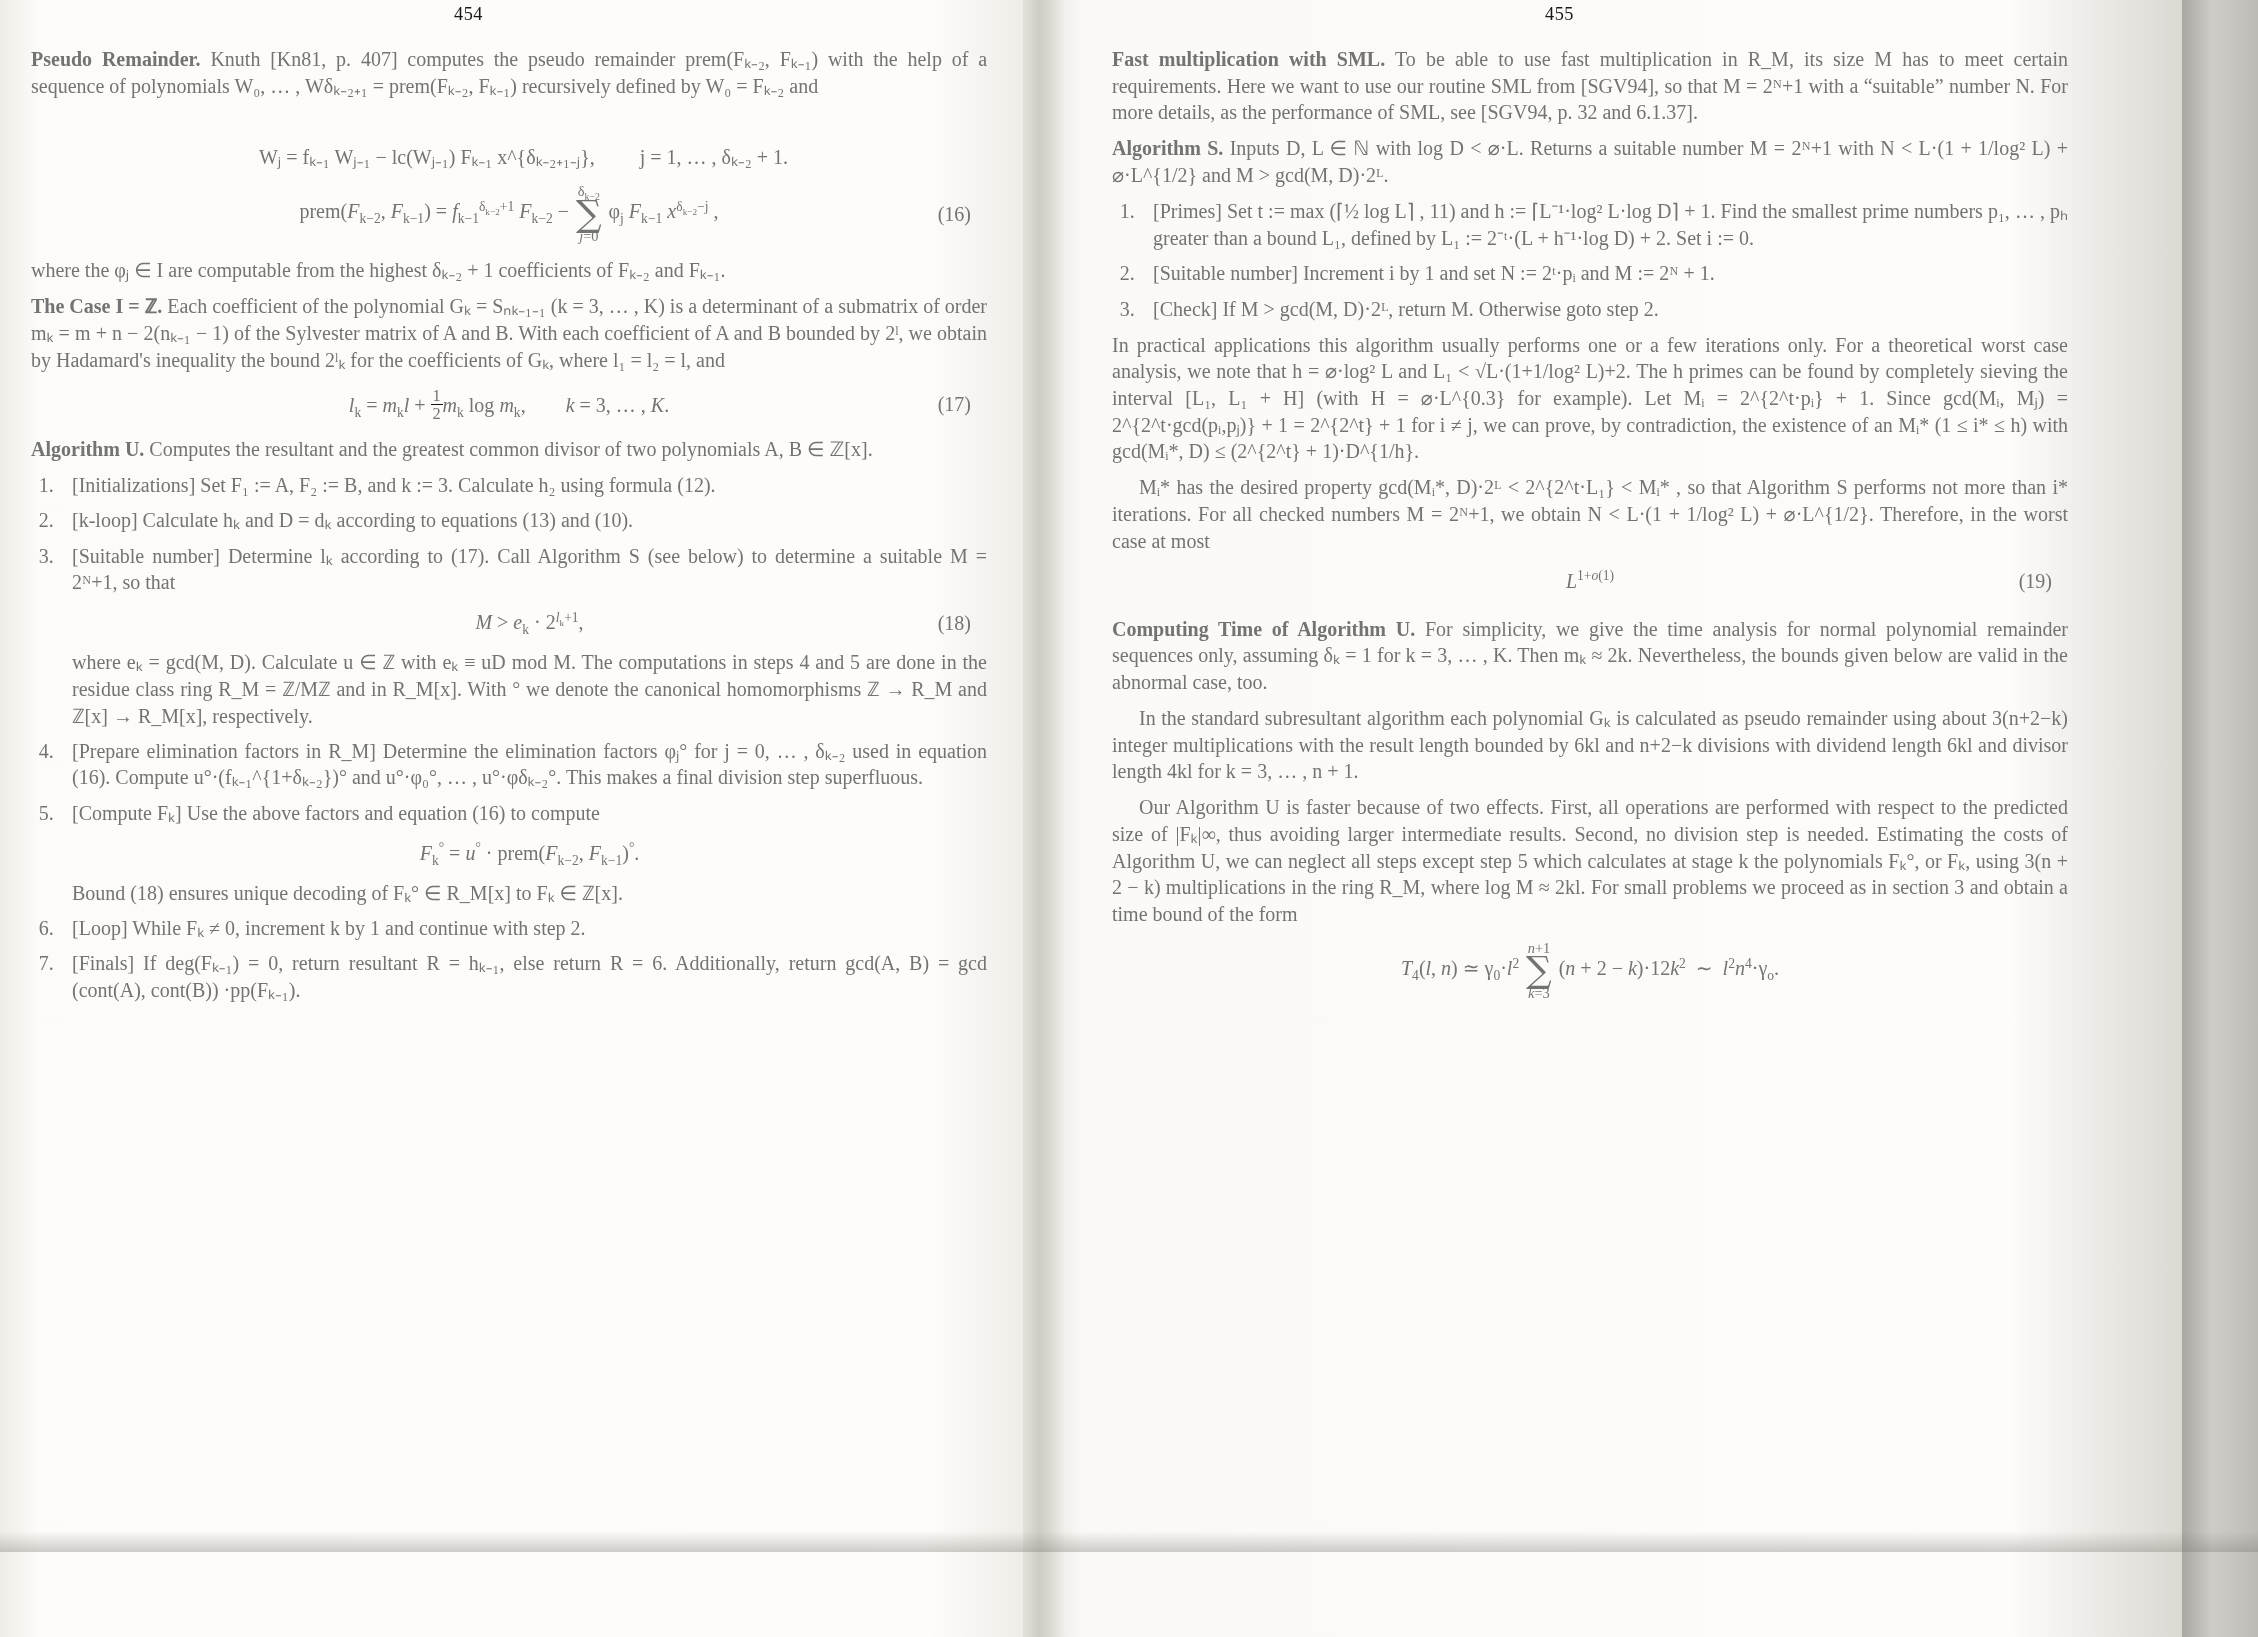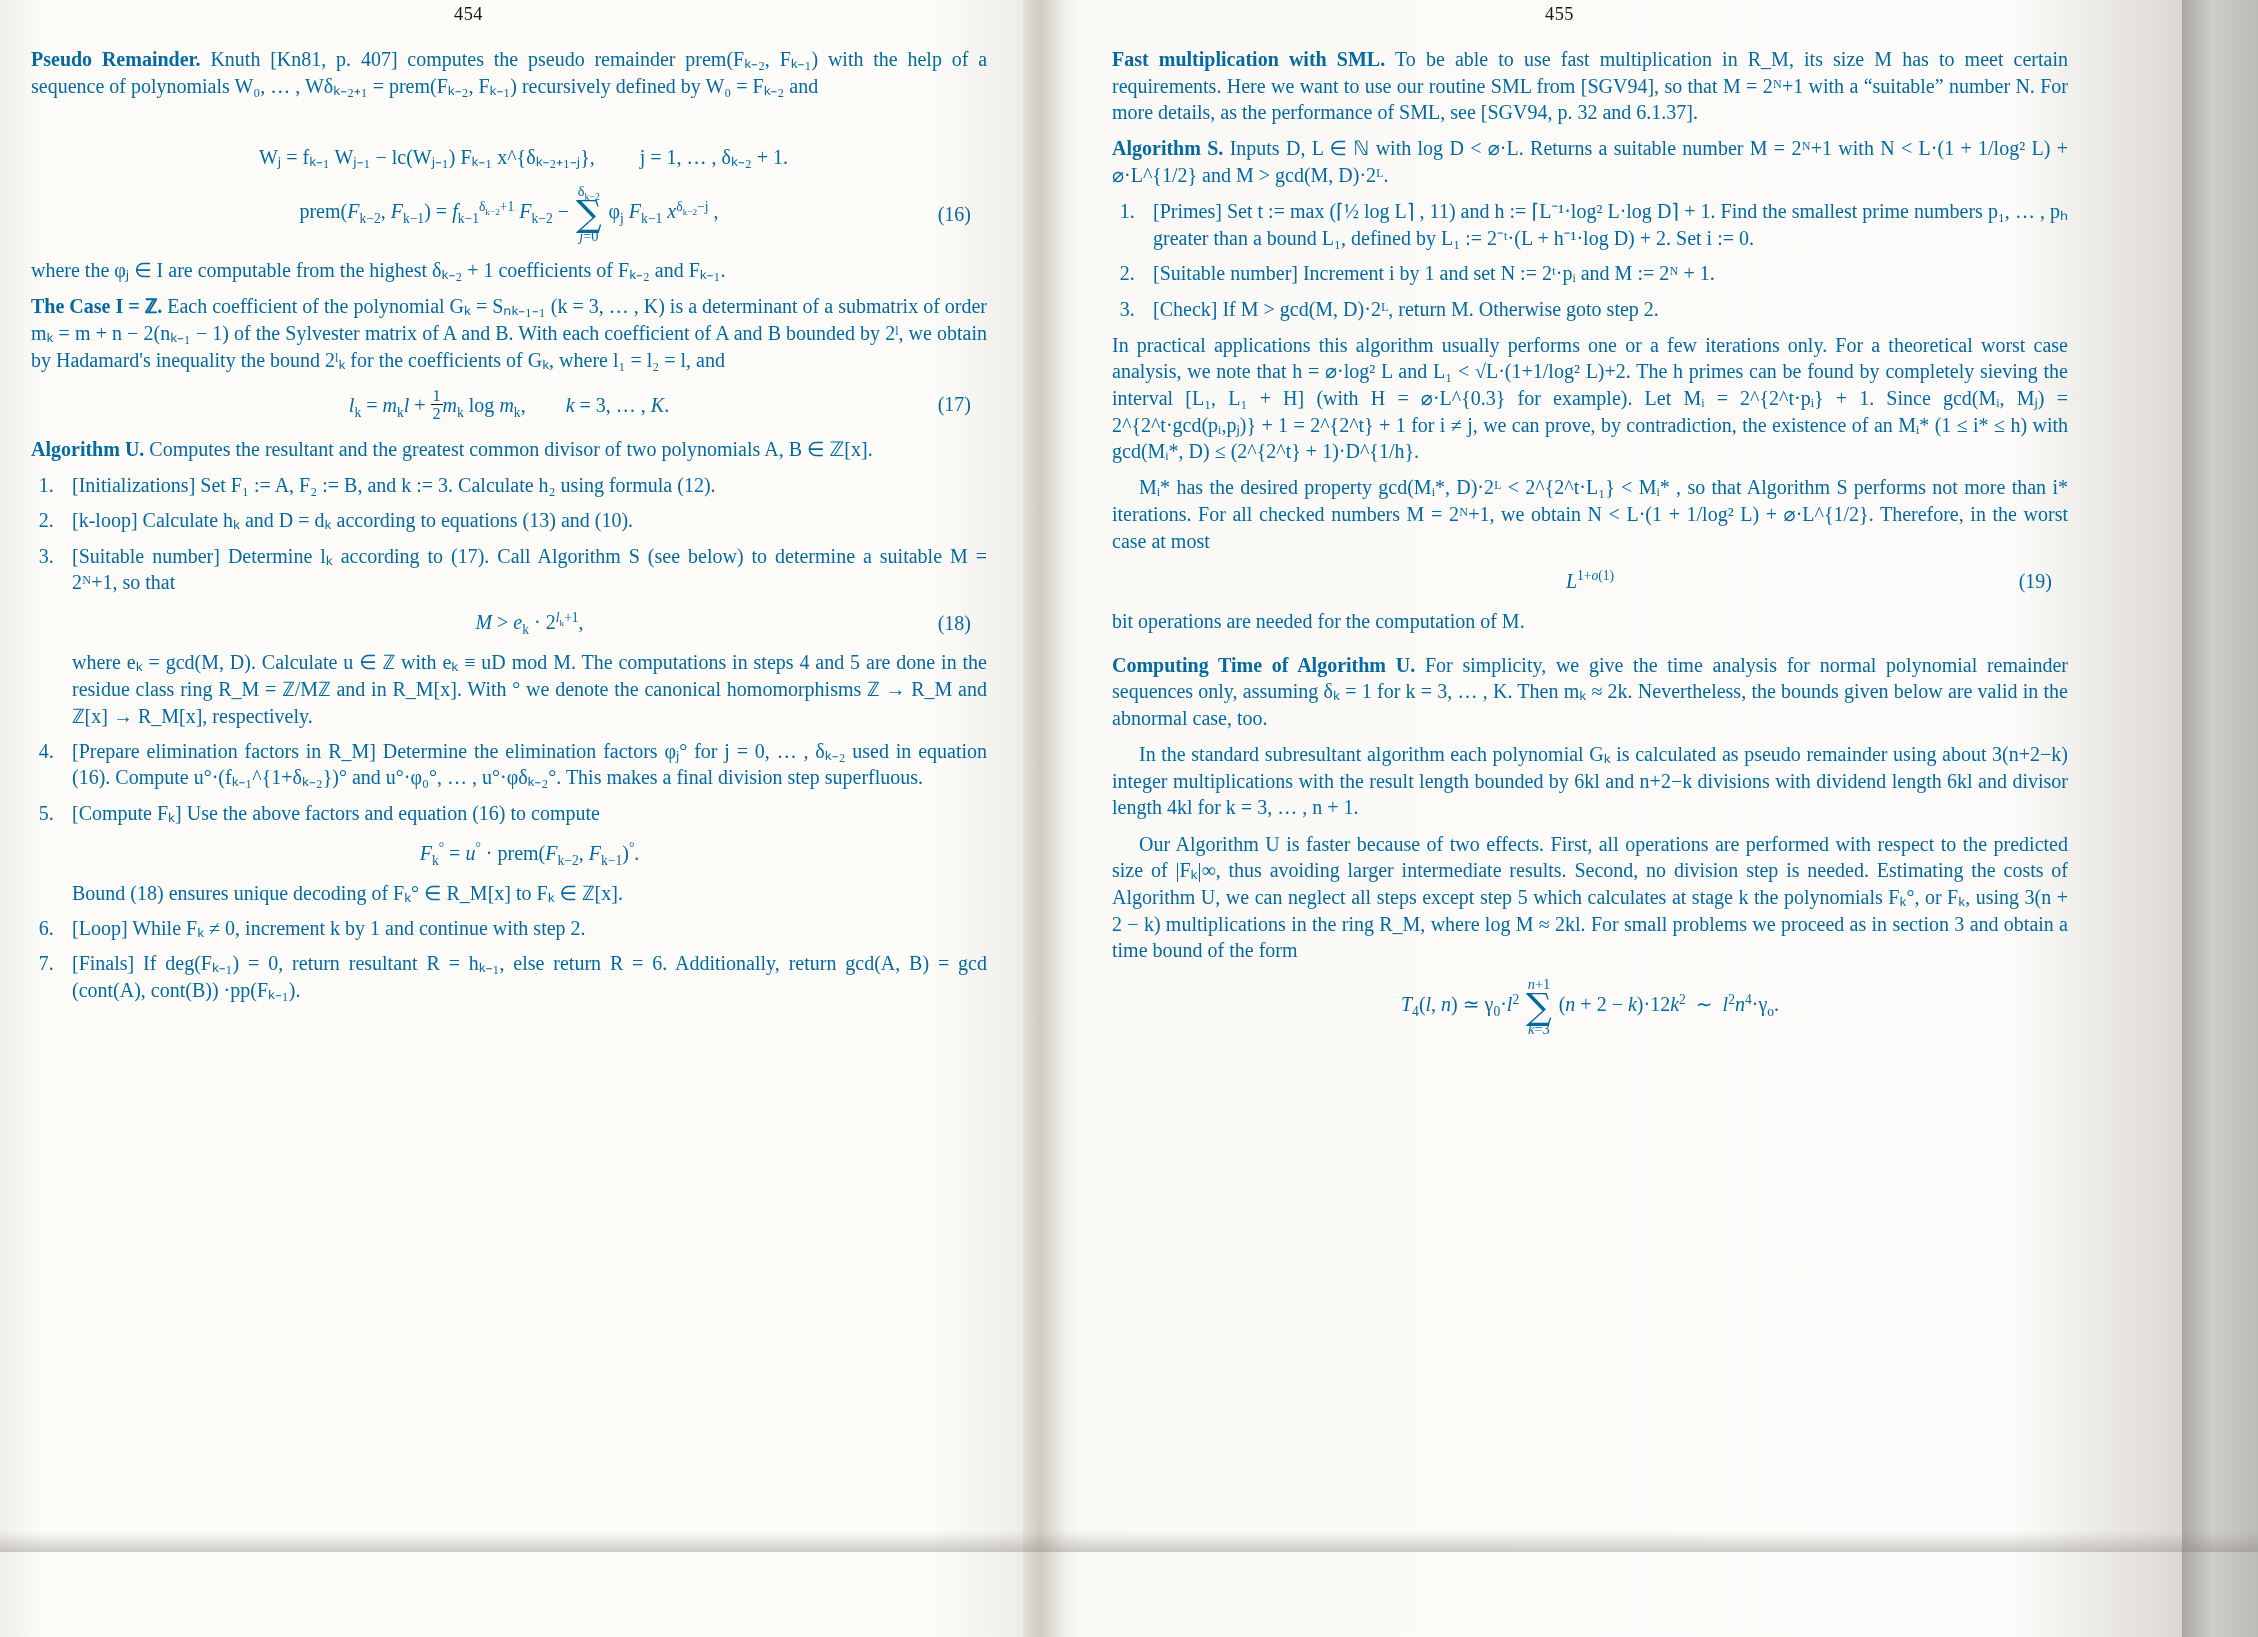--- a/index.html
+++ b/index.html
@@ -53,21 +53,21 @@
     background: linear-gradient(to right, #a9a7a2, #cfcdc8 40%, #bdbbb6);
   }
   .edge-shadow-bottom {
     position: absolute;
     left: 0; bottom: 0; width: 2258px; height: 21px;
     background: linear-gradient(to bottom, rgba(0,0,0,0.0), rgba(120,116,110,0.35));
   }
   .col {
     position: absolute;
     top: 46px;
-    color: #0369a1;
+    color: #737373;
     font-size: 20px;
     line-height: 1.33;
     text-align: justify;
   }
   .col-left  { left: 31px;  width: 956px; }
   .col-right { left: 1112px; width: 956px; }
 
   .folio {
     position: absolute;
     top: 3.9px;
@@ -244,21 +244,20 @@
     <p>In practical applications this algorithm usually performs one or a few iterations only. For a theoretical worst case analysis, we note that h = ⌀·log² L and L₁ &lt; √L·(1+1/log² L)+2. The h primes can be found by completely sieving the interval [L₁, L₁ + H] (with H = ⌀·L^{0.3} for example). Let Mᵢ = 2^{2^t·pᵢ} + 1. Since gcd(Mᵢ, Mⱼ) = 2^{2^t·gcd(pᵢ,pⱼ)} + 1 = 2^{2^t} + 1 for i ≠ j, we can prove, by contradiction, the existence of an Mᵢ* (1 ≤ i* ≤ h) with gcd(Mᵢ*, D) ≤ (2^{2^t} + 1)·D^{1/h}.</p>
     <p class="indent">Mᵢ* has the desired property gcd(Mᵢ*, D)·2ᴸ &lt; 2^{2^t·L₁} &lt; Mᵢ* , so that Algorithm S performs not more than i* iterations. For all checked numbers M = 2ᴺ+1, we obtain N &lt; L·(1 + 1/log² L) + ⌀·L^{1/2}. Therefore, in the worst case at most</p>
 
     <div class="eq">
       <span class="body">
         <i>L</i><sup>1+<i>o</i>(1)</sup>
       </span>
       <span class="num">(19)</span>
     </div>
 
-    <p>bit operations are needed for the computation of M.</p>
 
     <div class="blockgap"></div>
 
     <p>
       <span class="run-head">Computing Time of Algorithm U.</span>
       <span>For simplicity, we give the time analysis for normal polynomial remainder sequences only, assuming δₖ = 1 for k = 3, … , K. Then mₖ ≈ 2k. Nevertheless, the bounds given below are valid in the abnormal case, too.</span>
     </p>
 
     <p class="indent">In the standard subresultant algorithm each polynomial Gₖ is calculated as pseudo remainder using about 3(n+2−k) integer multiplications with the result length bounded by 6kl and n+2−k divisions with dividend length 6kl and divisor length 4kl for k = 3, … , n + 1.</p>
     <p class="indent">Our Algorithm U is faster because of two effects. First, all operations are performed with respect to the predicted size of |Fₖ|∞, thus avoiding larger intermediate results. Second, no division step is needed. Estimating the costs of Algorithm U, we can neglect all steps except step 5 which calculates at stage k the polynomials Fₖ°, or Fₖ, using 3(n + 2 − k) multiplications in the ring R_M, where log M ≈ 2kl. For small problems we proceed as in section 3 and obtain a time bound of the form</p>

